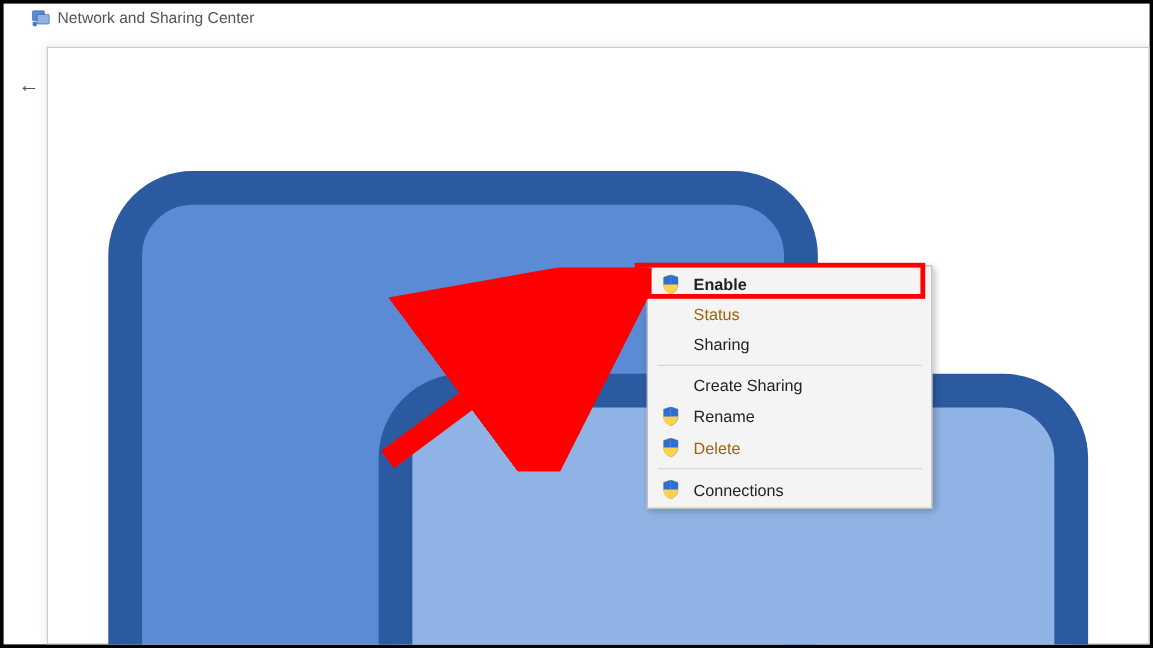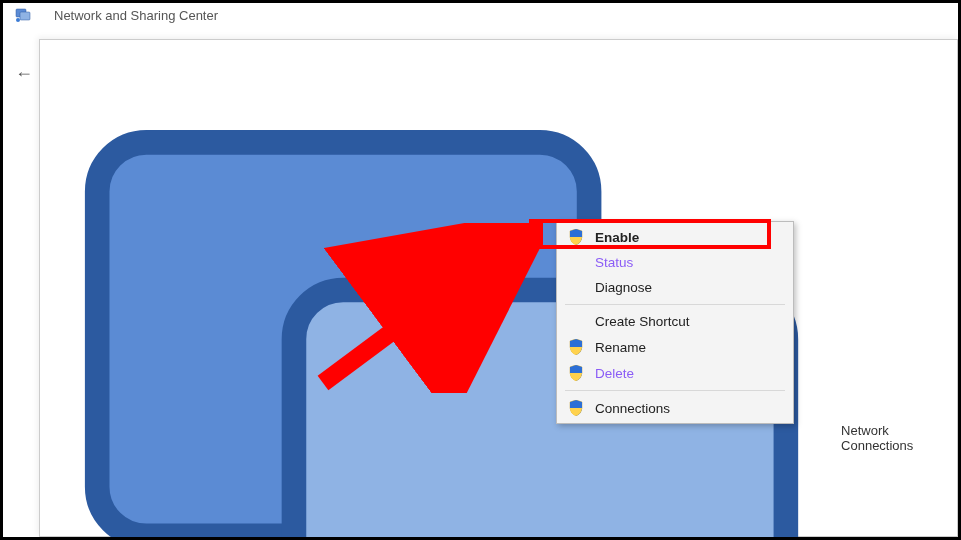--- a/index.html
+++ b/index.html
@@ -1,30 +1,30 @@
 <!DOCTYPE html>
 <html><head>
 <meta charset="utf-8">
 <style>
   * { box-sizing: border-box; font-family: 'Segoe UI', Tahoma, sans-serif; }
   body { margin: 0; width: 961px; height: 540px; background: #fff; border: 3px solid #000; position: relative; overflow: hidden; }
 
   
-  .parent-title { display: flex; align-items: center; gap: 23px; padding: 4px 12px; font-size: 13px; color: #555; }
+  .parent-title { display: flex; align-items: flex-start; gap: 6px; padding: 4px 23px; font-size: 13px; color: #555; }
   .parent-title .ico { width: 16px; height: 16px; }
   .back-arrow-global { position: absolute; top: 58px; left: 12px; color: #555; font-size: 18px; }
 
   
   .inner-window { position: absolute; top: 36px; left: 36px; right: 0; bottom: 0; background: #fff; border: 1px solid #ccc; box-shadow: -2px -2px 6px rgba(0,0,0,0.06); }
   .inner-title { display: flex; align-items: center; gap: 6px; padding: 4px 8px; font-size: 13px; color: #333; border-bottom: 1px solid #eee; }
 
   
-  .ctx-menu { position: absolute; top: 218px; left: 553px; width: 238px; background: #f4f4f4; border: 1px solid #bcbcbc; box-shadow: 2px 2px 6px rgba(0,0,0,0.25); font-size: 13.5px; padding: 2px 0; }
+  .ctx-menu { position: absolute; top: 218px; left: 536px; width: 238px; background: #f4f4f4; border: 1px solid #bcbcbc; box-shadow: 2px 2px 6px rgba(0,0,0,0.25); font-size: 13.5px; padding: 2px 0; }
   .ctx-item { display: flex; align-items: center; gap: 10px; padding: 5px 12px 5px 10px; color: #222; cursor: pointer; }
-  .ctx-item.disabled { color: #8b5cf6; cursor: default; }
+  .ctx-item.disabled { color: #a16207; cursor: default; }
   .ctx-item .ic { width: 18px; display: flex; justify-content: center; }
   .ctx-sep { height: 1px; background: #d8d8d8; margin: 4px 8px; }
   .ctx-highlight { position: absolute; top: 216px; left: 526px; width: 242px; height: 30px; border: 4px solid #ff0000; pointer-events: none; }
   .ctx-item.first { font-weight: 700; }
 
   
   .shield { width: 14px; height: 16px; }
 
   
   .red-arrow { position: absolute; top: 220px; left: 310px; width: 230px; height: 170px; pointer-events: none; }
@@ -58,46 +58,45 @@
     </svg>
   <span>Network and Sharing Center</span>
 </div>
 <div class="back-arrow-global">←</div>
 
 <div class="inner-window">
   <div class="inner-title">
     <svg class="ico" viewBox="0 0 16 16">
         <use href="#net-icon"></use>
       </svg>
-    <span>Network Connections</span>
   </div>
 
 </div>
 
 <div class="ctx-menu">
   <div class="ctx-item first">
     <span class="ic">
         <svg class="shield" viewBox="0 0 14 16">
           <use href="#shield-icon"></use>
         </svg>
       </span>
     <span>Enable</span>
   </div>
   <div class="ctx-item disabled">
     <span class="ic"></span>
     <span>Status</span>
   </div>
   <div class="ctx-item">
     <span class="ic"></span>
-    <span>Diagnose</span>
+    <span>Sharing</span>
   </div>
   <div class="ctx-sep"></div>
   <div class="ctx-item">
     <span class="ic"></span>
-    <span>Create Shortcut</span>
+    <span>Create Sharing</span>
   </div>
   <div class="ctx-item">
     <span class="ic">
         <svg class="shield" viewBox="0 0 14 16">
           <use href="#shield-icon"></use>
         </svg>
       </span>
     <span>Rename</span>
   </div>
   <div class="ctx-item disabled">

